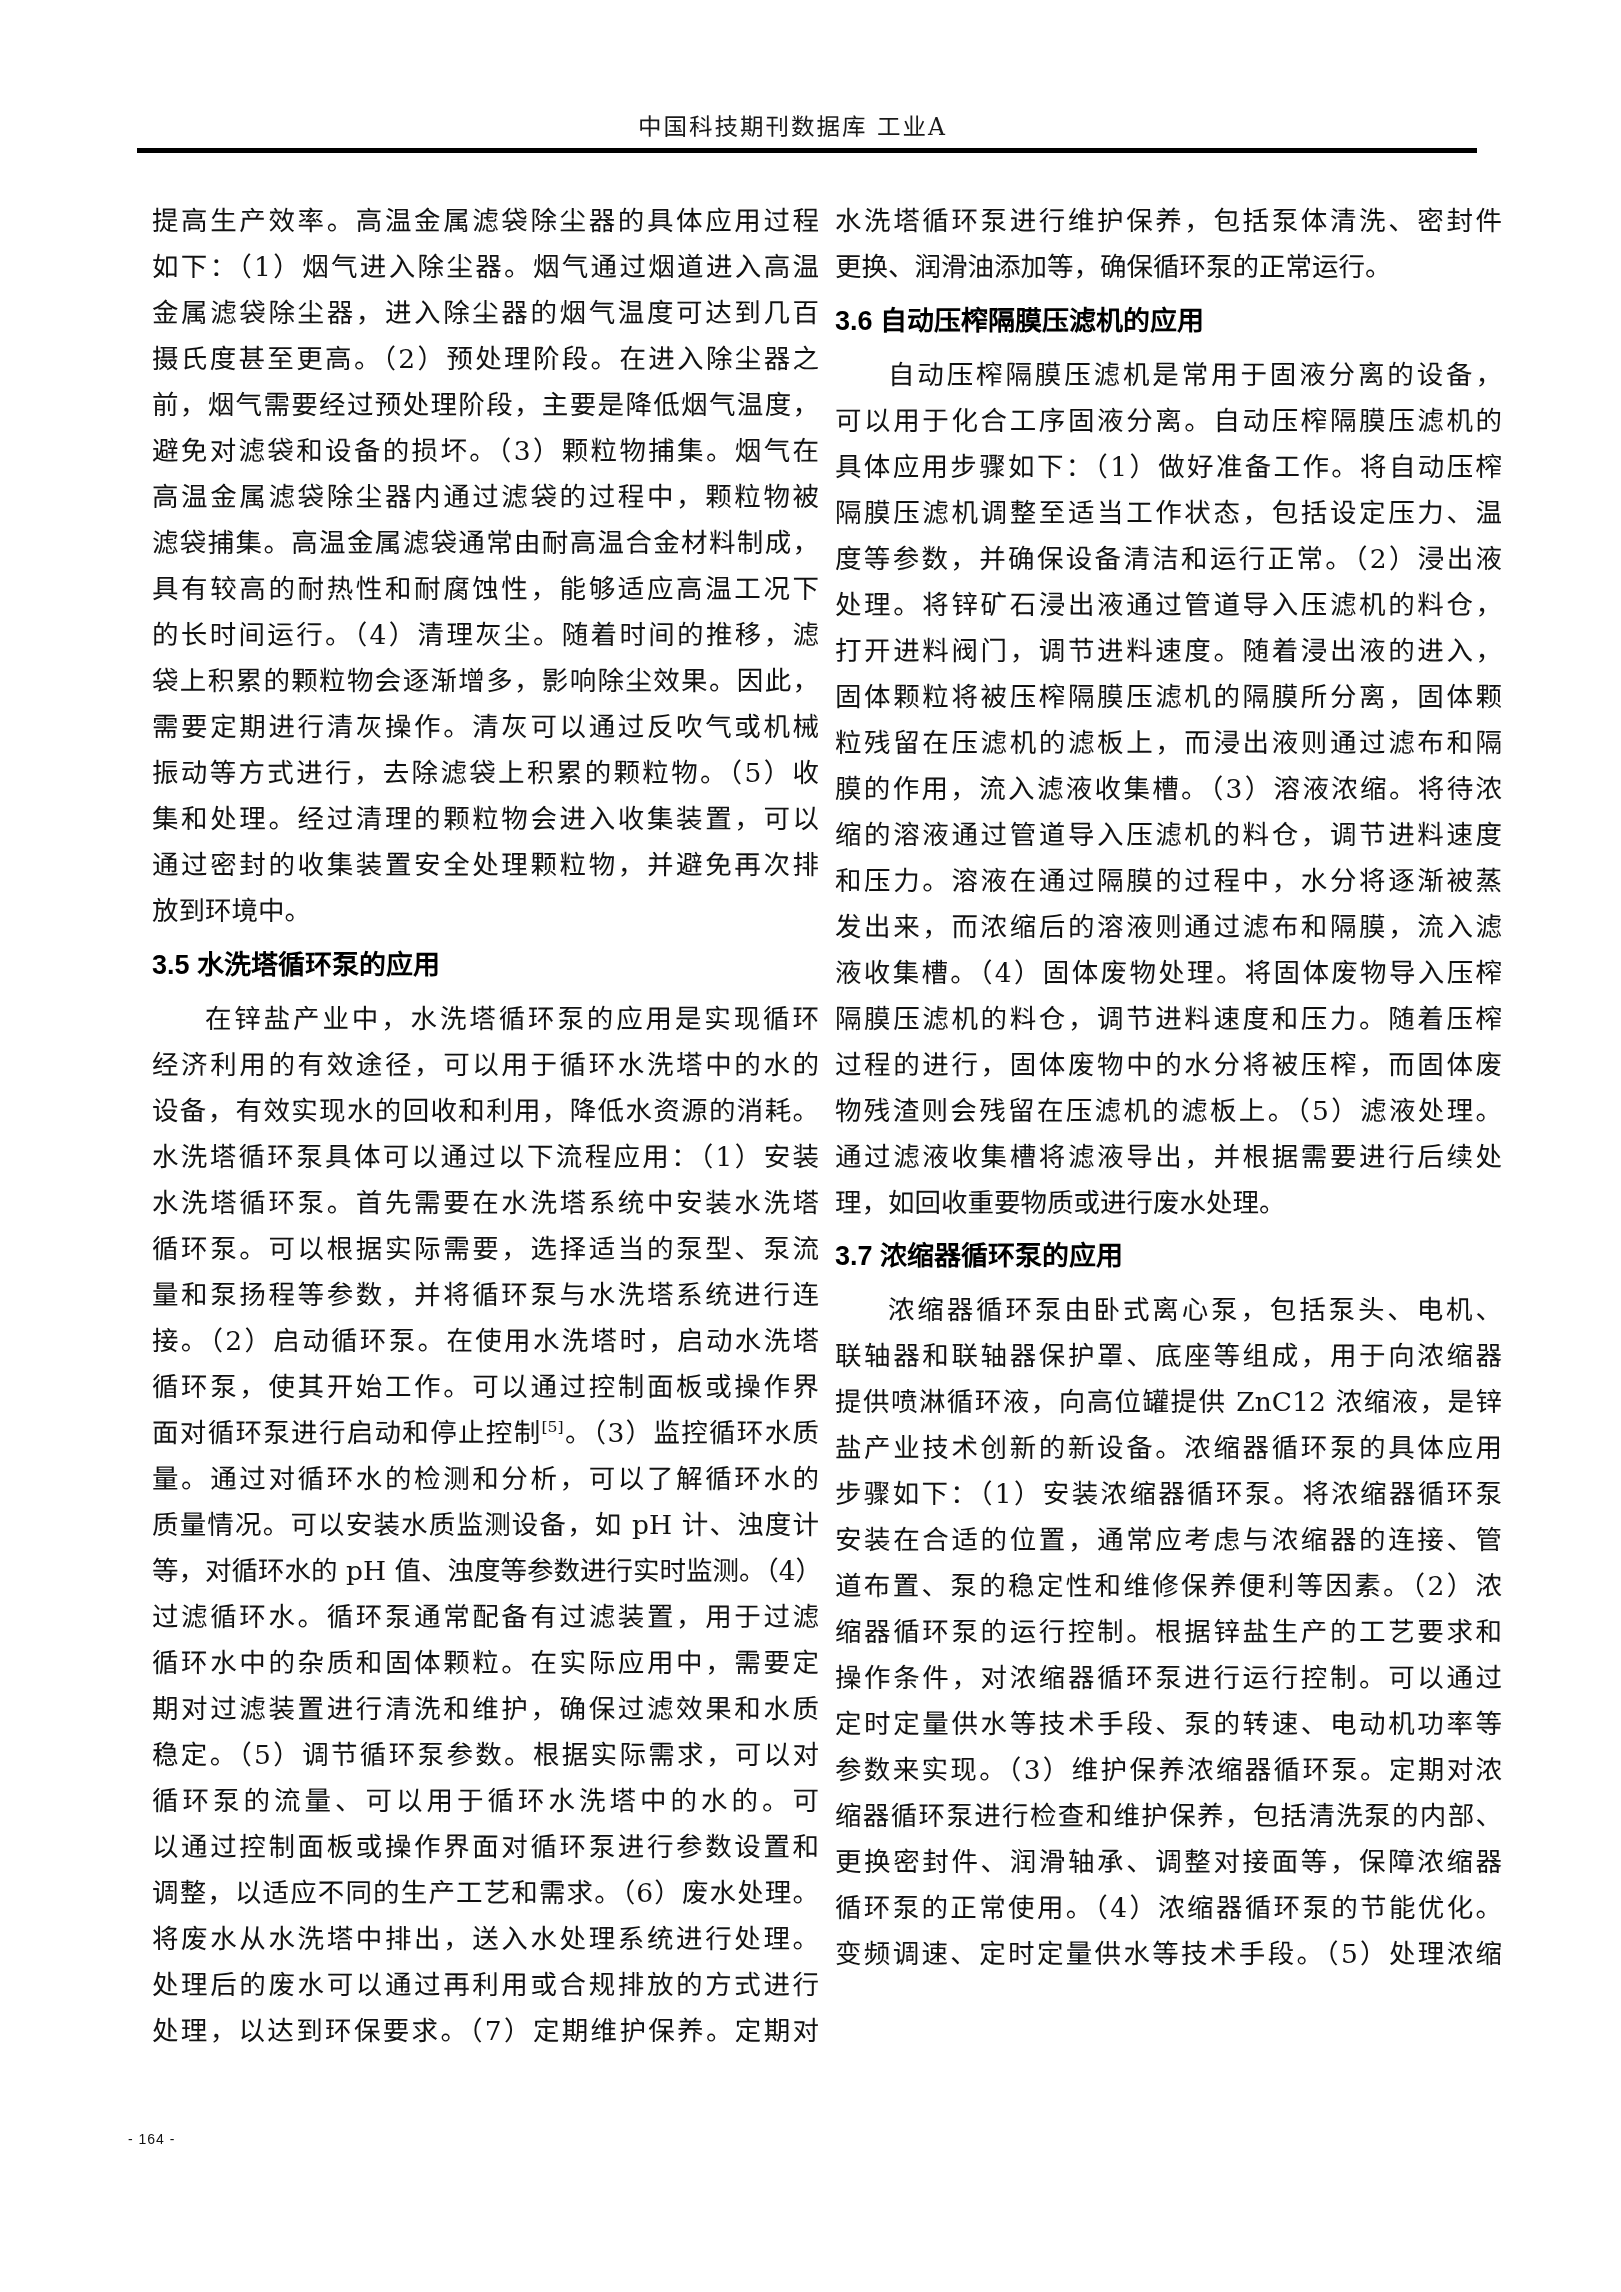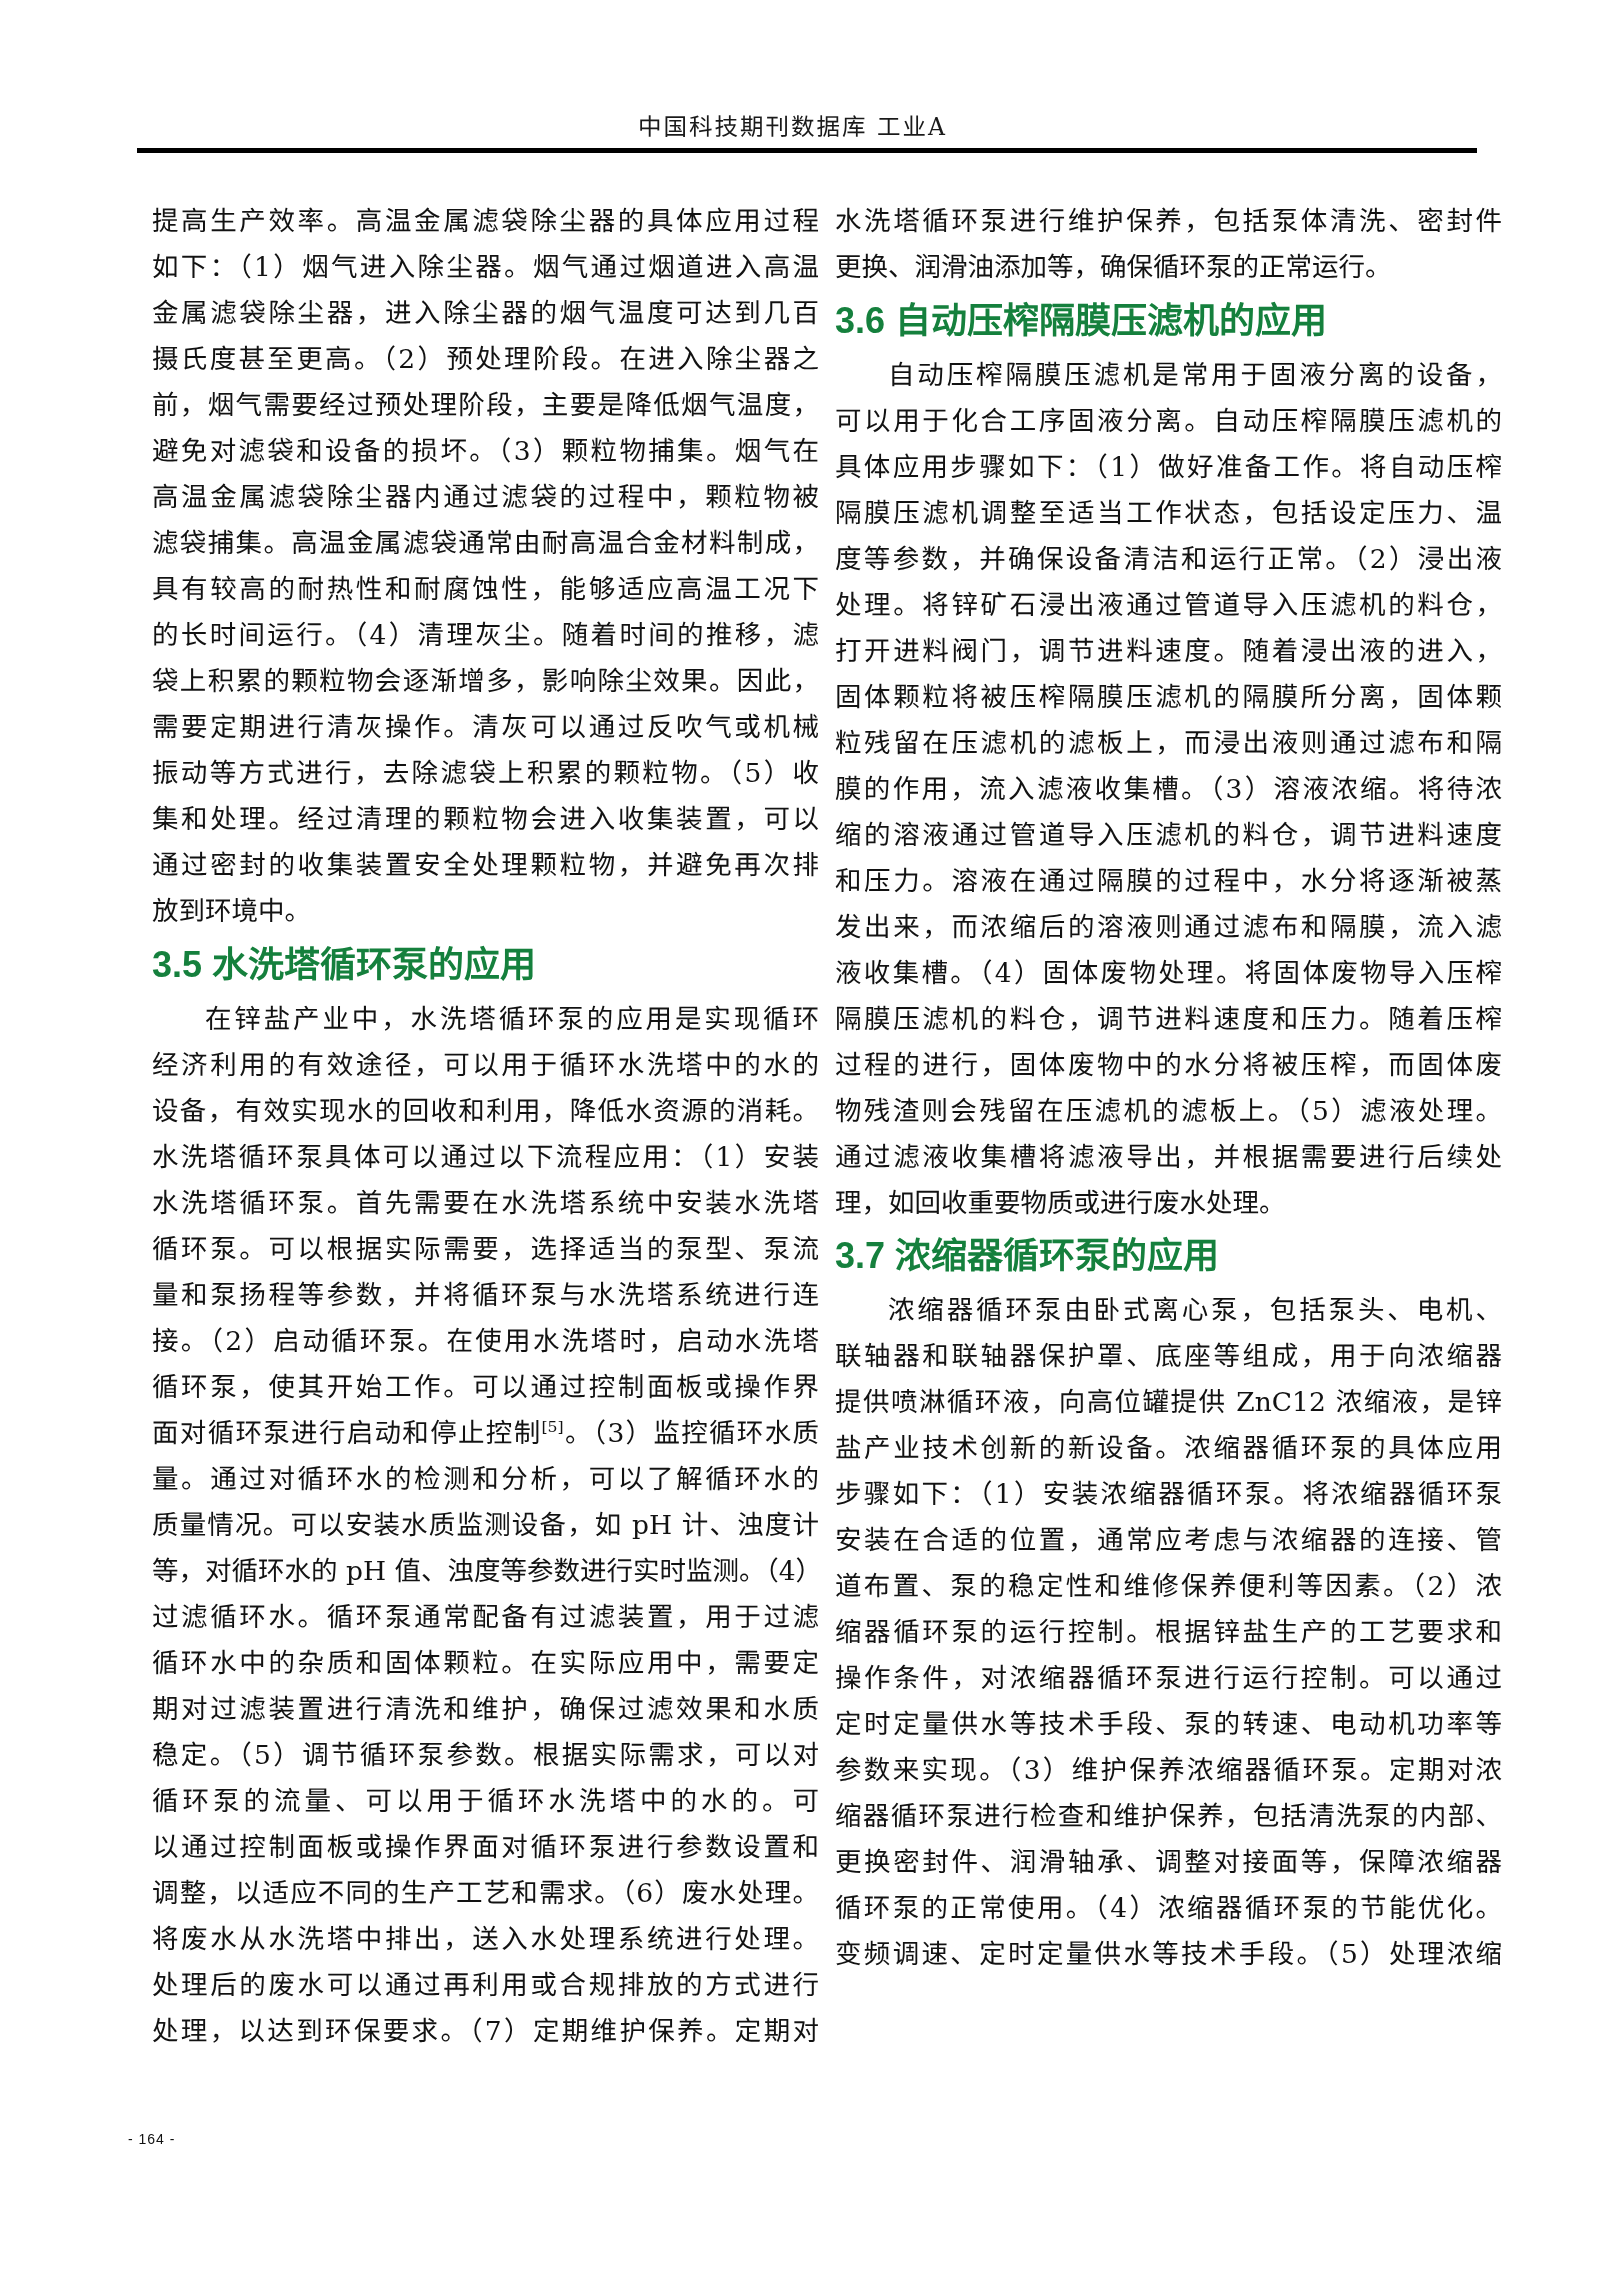--- a/index.html
+++ b/index.html
@@ -19,22 +19,22 @@
   .col-left  { left:128px;margin-left:24px; }
   .col-right { left:835px; }
   .line {
     font-size:26.5px; line-height:46px;
     text-align:justify; text-align-last:justify;
   }
   .line.indent { text-indent:53px; }
   .line.no-justify { text-align-last:left; }
   .heading {
     font-family:"Liberation Sans","DejaVu Sans",sans-serif;
-    font-weight:700; font-size:36px; line-height:46px;
-    margin:7.8px 0; text-align:left; text-align-last:left; color:#15803d;
+    font-weight:700; font-size:27px; line-height:46px;
+    margin:7.8px 0; text-align:left; text-align-last:left; color:#000000;
   }
   sup.cite { font-size:15.7px; vertical-align:super; line-height:0; }
   .footer {
     position:absolute; left:128px; top:2131px;
     font-family:"Liberation Sans","DejaVu Sans",sans-serif;
     font-size:14px; color:#111111; letter-spacing:1px;
   }
 </style>
 </head>
 <body>

